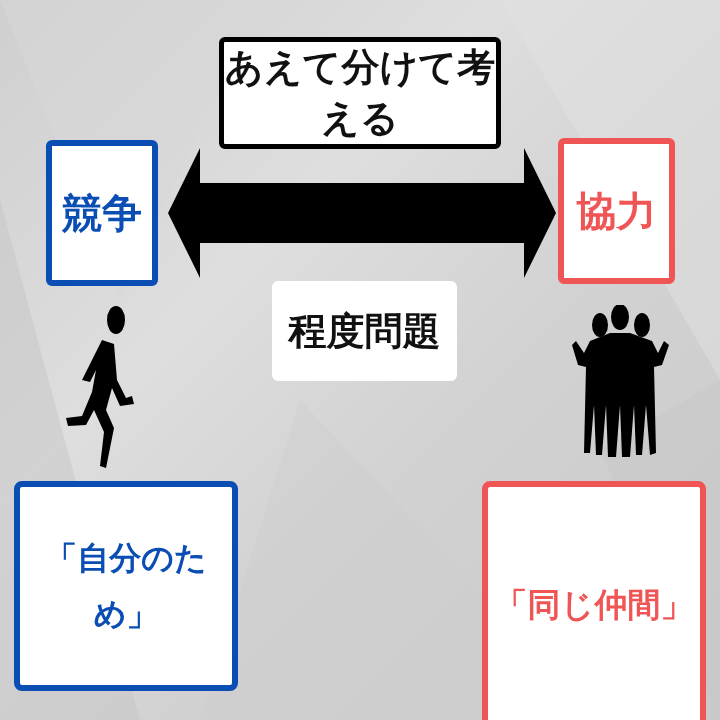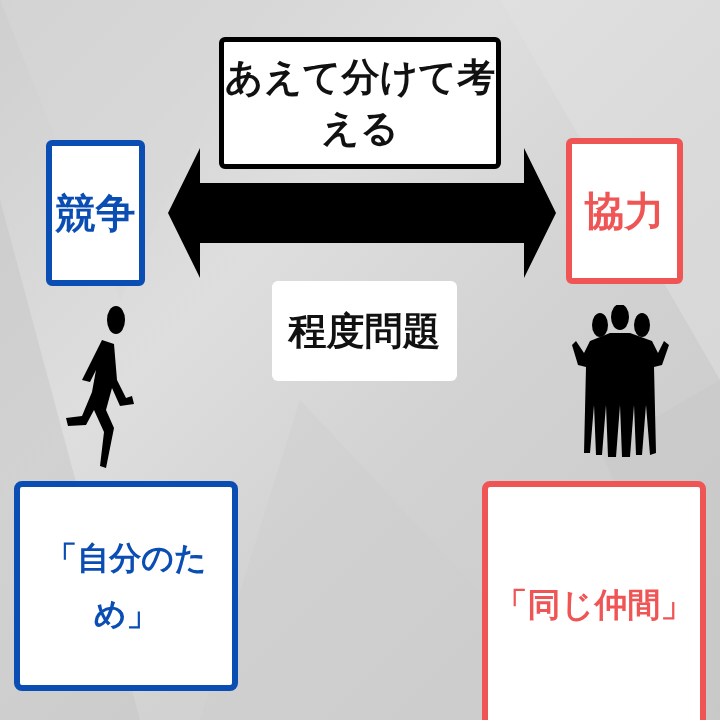--- a/index.html
+++ b/index.html
@@ -3,23 +3,23 @@
 <meta charset="utf-8">
 <style>
   html, body { margin:0; padding:0; }
   body {
     width:720px; height:720px; overflow:hidden; position:relative;
     background: linear-gradient(135deg, #cfcfcf 0%, #dedede 35%, #d2d2d2 60%, #c9c9c9 100%);
     font-family: "DejaVu Sans", sans-serif;
   }
   .poly { position:absolute; pointer-events:none; }
   .box { position:absolute; background:#fff; box-sizing:border-box; display:flex; align-items:center; justify-content:center; text-align:center; font-weight:bold; }
-  .title-box { left:219px; top:37px; width:282px; height:132px; border:5px solid #000; border-radius:6px; font-size:38px; color:#111; }
-  .compete-box { left:46px; top:140px; width:99px; height:146px; border:6px solid #0a4db3; border-radius:6px; color:#0a4db3; font-size:40px; }
-  .coop-box { left:558px; top:138px; width:117px; height:146px; border:6px solid #f05555; border-radius:6px; color:#f05555; font-size:40px;margin-left:8px; }
+  .title-box { left:219px; top:37px; width:282px; height:112px; border:5px solid #000; border-radius:6px; font-size:38px; color:#111; }
+  .compete-box { left:46px; top:140px; width:112px; height:146px; border:6px solid #0a4db3; border-radius:6px; color:#0a4db3; font-size:40px; }
+  .coop-box { left:558px; top:138px; width:117px; height:146px; border:6px solid #f05555; border-radius:6px; color:#f05555; font-size:40px; }
   .degree-box { left:272px; top:281px; width:185px; height:100px; border-radius:6px; font-size:38px; color:#111; }
   .left-desc { left:14px; top:481px; width:224px; height:210px; border:6px solid #0a4db3; border-radius:8px; color:#0a4db3; font-size:32px; line-height:56px; flex-direction:column; }
   .right-desc { left:482px; top:481px; width:224px; height:247px; border:6px solid #f05555; border-radius:8px; color:#f05555; font-size:33px; line-height:56px; flex-direction:column; }
   .arrow { position:absolute; left:168px; top:148px; width:388px; height:130px; }
   .runner { position:absolute; left:62px; top:300px; width:80px; height:170px; }
   .group { position:absolute; left:570px; top:305px; width:100px; height:160px; }
 </style>
 </head>
 <body>
 

